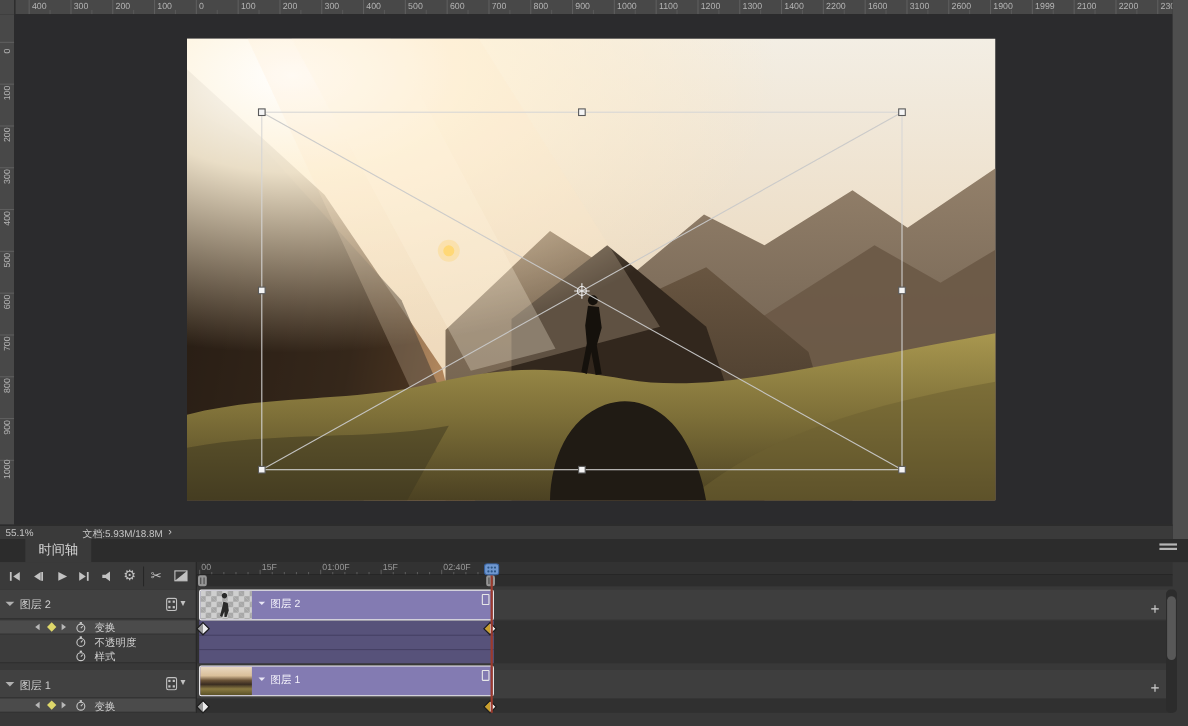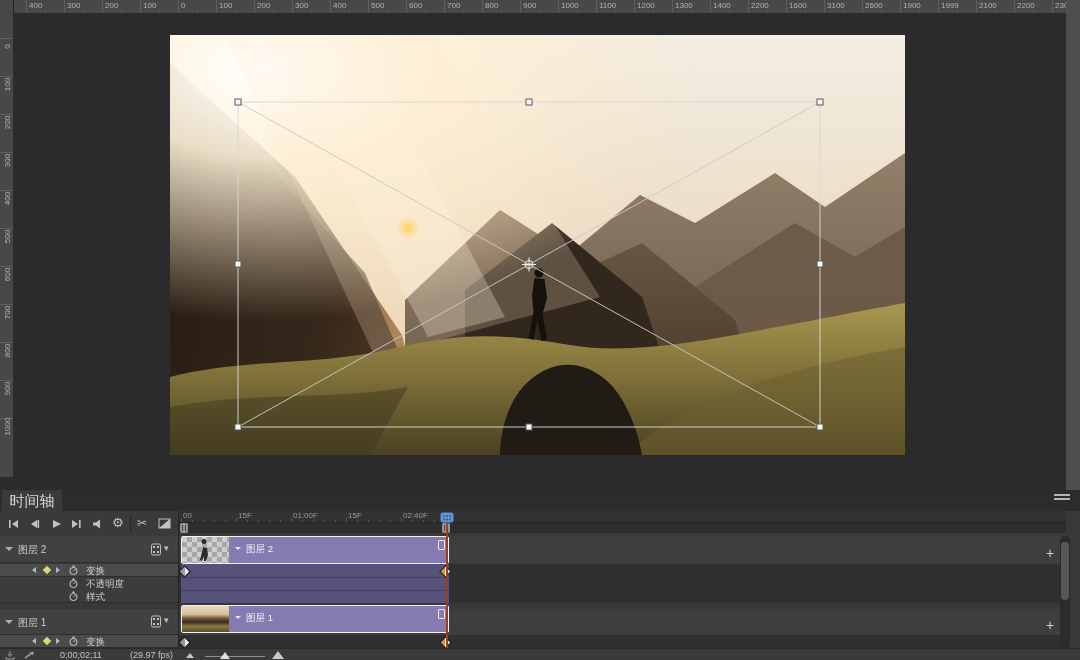--- a/index.html
+++ b/index.html
@@ -16,21 +16,21 @@
   .rtm{position:absolute;bottom:0;width:1px;height:4px;background:#585858;}
   .vrl{position:absolute;left:-4px;width:22px;text-align:center;font-size:8px;color:#b4b4b4;
        transform:rotate(-90deg);white-space:nowrap;}
   .vrt{position:absolute;left:0;height:1px;width:13px;background:#5e5e5e;}
 
   
   .status{background:#3a3a3a;border-top:1px solid #2a2a2a;color:#c6c6c6;font-size:9px;}
 
   
   .tabbar{background:#2c2c2c;}
-  .tab{background:#3a3a3a;color:#d5d5d5;font-size:15px;text-align:center;line-height:21px;}
+  .tab{background:#3a3a3a;color:#d5d5d5;font-size:12px;text-align:center;line-height:21px;margin-left:21px;}
   .panel{background:#383838;}
   .row{border-bottom:1px solid #2e2e2e;box-sizing:border-box;}
   .lbl{font-size:9.5px;color:#cfcfcf;white-space:nowrap;}
   .tick-sep{background:#262626;}
 
   
   .ticon{fill:#c2c2c2;stroke:none;}
   .glyph{color:#c2c2c2;}
   .chev-down{width:0;height:0;border-left:4px solid transparent;border-right:4px solid transparent;border-top:4px solid #b0b0b0;}
   .tri-l{width:0;height:0;border-top:3px solid transparent;border-bottom:3px solid transparent;border-right:4px solid #b8b8b8;}
@@ -252,20 +252,25 @@
         <rect x="647" y="389" width="6" height="6"></rect>
       </g>
       <g stroke="#eeeeee" stroke-width="1" fill="none">
         <circle cx="359" cy="229.5" r="4"></circle>
         <line x1="352" y1="229.5" x2="366" y2="229.5"></line>
         <line x1="359" y1="222.5" x2="359" y2="236.5"></line>
       </g>
     </svg>
   </div>
 
+  <div class="abs status" style="left:0;top:477px;width:1066px;height:13px;">
+    <span class="abs" style="left:5px;top:1px;">55.1%</span>
+    <span class="abs" style="left:75px;top:1px;">文档:5.93M/18.8M</span>
+    <span class="abs" style="left:153px;top:0;font-size:10px;">›</span>
+  </div>
 
   <div class="abs tabbar" style="left:0;top:490px;width:1080px;height:21px;">
     <div class="abs tab" style="left:2px;top:0;width:60px;height:21px;">时间轴</div>
     <div class="abs" style="left:1054px;top:494px;width:16px;height:10px;top:4px;left:1054px;">
       <i class="menu-line" style="top:0;"></i>
         <i class="menu-line" style="top:4px;"></i>
     </div>
   </div>
 
   <div class="abs panel" style="left:0;top:511px;width:1080px;height:149px;"></div>
@@ -464,30 +469,14 @@
     </g>
   </svg>
 
   <div class="abs plus" style="left:1046px;top:546px;">+</div>
   <div class="abs plus" style="left:1046px;top:618px;">+</div>
 
   <div class="abs" style="left:1060px;top:536px;width:10px;height:112px;background:#2c2c2c;border-radius:4px;">
     <div class="abs" style="left:1px;top:6px;width:8px;height:58px;background:#585858;border-radius:4px;"></div>
   </div>
 
-  <div class="abs" style="left:0;top:648px;width:1080px;height:12px;background:#3a3a3a;border-top:1px solid #2a2a2a;">
-    <svg class="abs" style="left:5px;top:2px;" width="10" height="9">
-      <path d="M1,6 v2 h8 v-2" fill="none" stroke="#9a9a9a"></path>
-        <path d="M5,0 v4 M3,3 l2,2.5 2,-2.5" fill="none" stroke="#9a9a9a"></path>
-    </svg>
-    <svg class="abs" style="left:24px;top:2px;" width="11" height="8">
-      <path d="M1,7 L8,2" stroke="#9a9a9a" stroke-width="1.6" fill="none"></path>
-        <polygon points="10,0.5 5.5,1.5 9,4.5" fill="#9a9a9a"></polygon>
-    </svg>
-    <span class="abs" style="left:60px;top:1px;font-size:9px;color:#c4c4c4;">0;00;02;11</span>
-    <span class="abs" style="left:130px;top:1px;font-size:9px;color:#c4c4c4;">(29.97 fps)</span>
-    <div class="abs" style="left:186px;top:4px;width:0;height:0;border-left:4px solid transparent;border-right:4px solid transparent;border-bottom:5px solid #c8c8c8;"></div>
-    <div class="abs" style="left:205px;top:7px;width:60px;height:1px;background:#8f8f8f;"></div>
-    <div class="abs" style="left:220px;top:3px;width:0;height:0;border-left:5px solid transparent;border-right:5px solid transparent;border-bottom:7px solid #e0e0e0;"></div>
-    <div class="abs" style="left:272px;top:2px;width:0;height:0;border-left:6px solid transparent;border-right:6px solid transparent;border-bottom:8px solid #c8c8c8;"></div>
-  </div>
 
 </div>
 
 </body></html>

